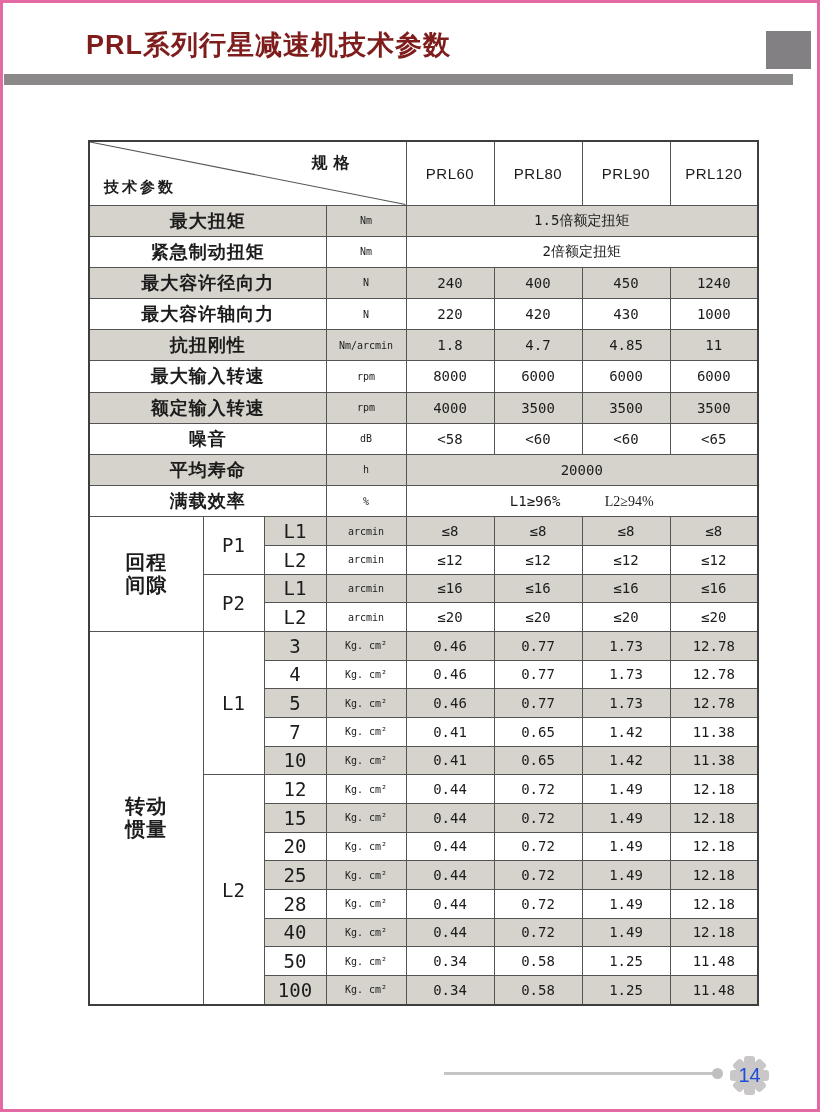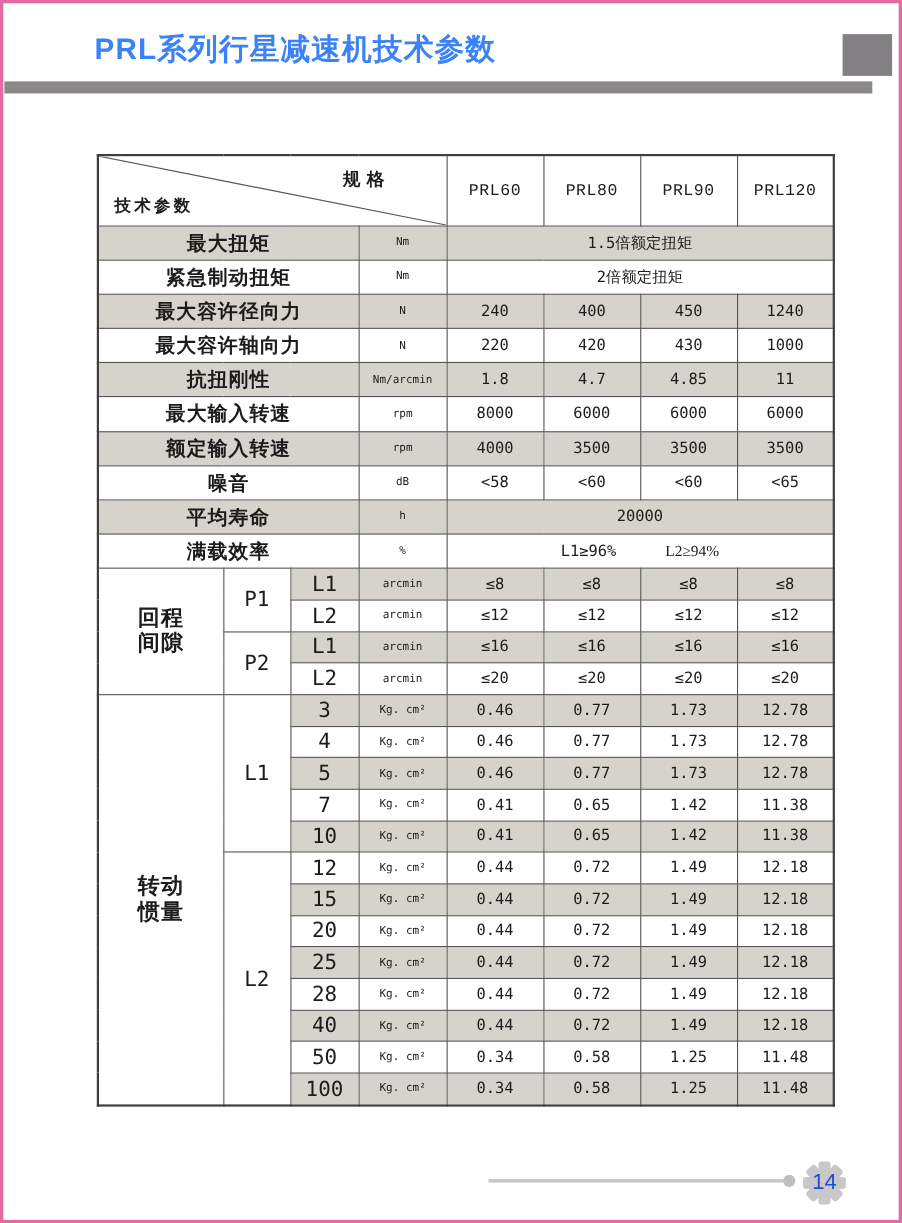--- a/index.html
+++ b/index.html
@@ -1,33 +1,33 @@
 <!DOCTYPE html>
 <html><head>
 <meta charset="utf-8">
 <style>
   html,body { margin:0; padding:0; }
   .page { position:relative; width:820px; height:1112px; background:#ffffff;
           font-family:"Liberation Sans", sans-serif; overflow:hidden; }
   .frame { position:absolute; inset:0; border:3px solid #e36aa2; pointer-events:none; z-index:5; }
 
   .title { position:absolute; left:86px; top:27px; font-size:27px; font-weight:bold;
-           color:#3b82f6; letter-spacing:1px; white-space:nowrap; }
+           color:#7f1d1d; letter-spacing:1px; white-space:nowrap; }
   .title-bar { position:absolute; left:4px; top:74px; width:789px; height:11px; background:#8b888a; }
   .corner-square { position:absolute; left:766px; top:31px; width:45px; height:38px; background:#838083; }
 
   table.spec { position:absolute; left:88px; top:140px; width:669px; height:866px;
                border-collapse:collapse; table-layout:fixed; border:2px solid #3e3e3e; }
   .spec td { border:1px solid #545454; text-align:center; vertical-align:middle;
              padding:0; color:#1c1c1c; overflow:hidden; }
   .spec thead tr { height:64px; }
   tr.g > td { background:#d6d3cc; }
   .spec td.w { background:#ffffff; }
 
-  .mdl  { font-size:15px; letter-spacing:0.5px;font-family:Liberation Mono, monospace; }
+  .mdl  { font-size:15px; letter-spacing:0.5px; }
   .lbl  { font-size:18px; font-weight:600; letter-spacing:1px; }
   .grp div { font-size:20px; font-weight:600; letter-spacing:1px; line-height:23px; }
   .unit { font-family:"DejaVu Sans Mono","Liberation Mono",monospace; font-size:10px; }
   .val  { font-family:"DejaVu Sans Mono","Liberation Mono",monospace; font-size:14px; }
   .pl   { font-family:"DejaVu Sans Mono","Liberation Mono",monospace; font-size:19px; }
   .sp2  { margin-left:36px;font-family:Liberation Serif, serif; }
 
   .corner { position:relative; }
   .diag { position:absolute; left:0; top:0; width:100%; height:100%; display:block; }
   .spec-lbl  { position:absolute; top:11px; right:50px; font-size:16px; font-weight:600; letter-spacing:6px; }

